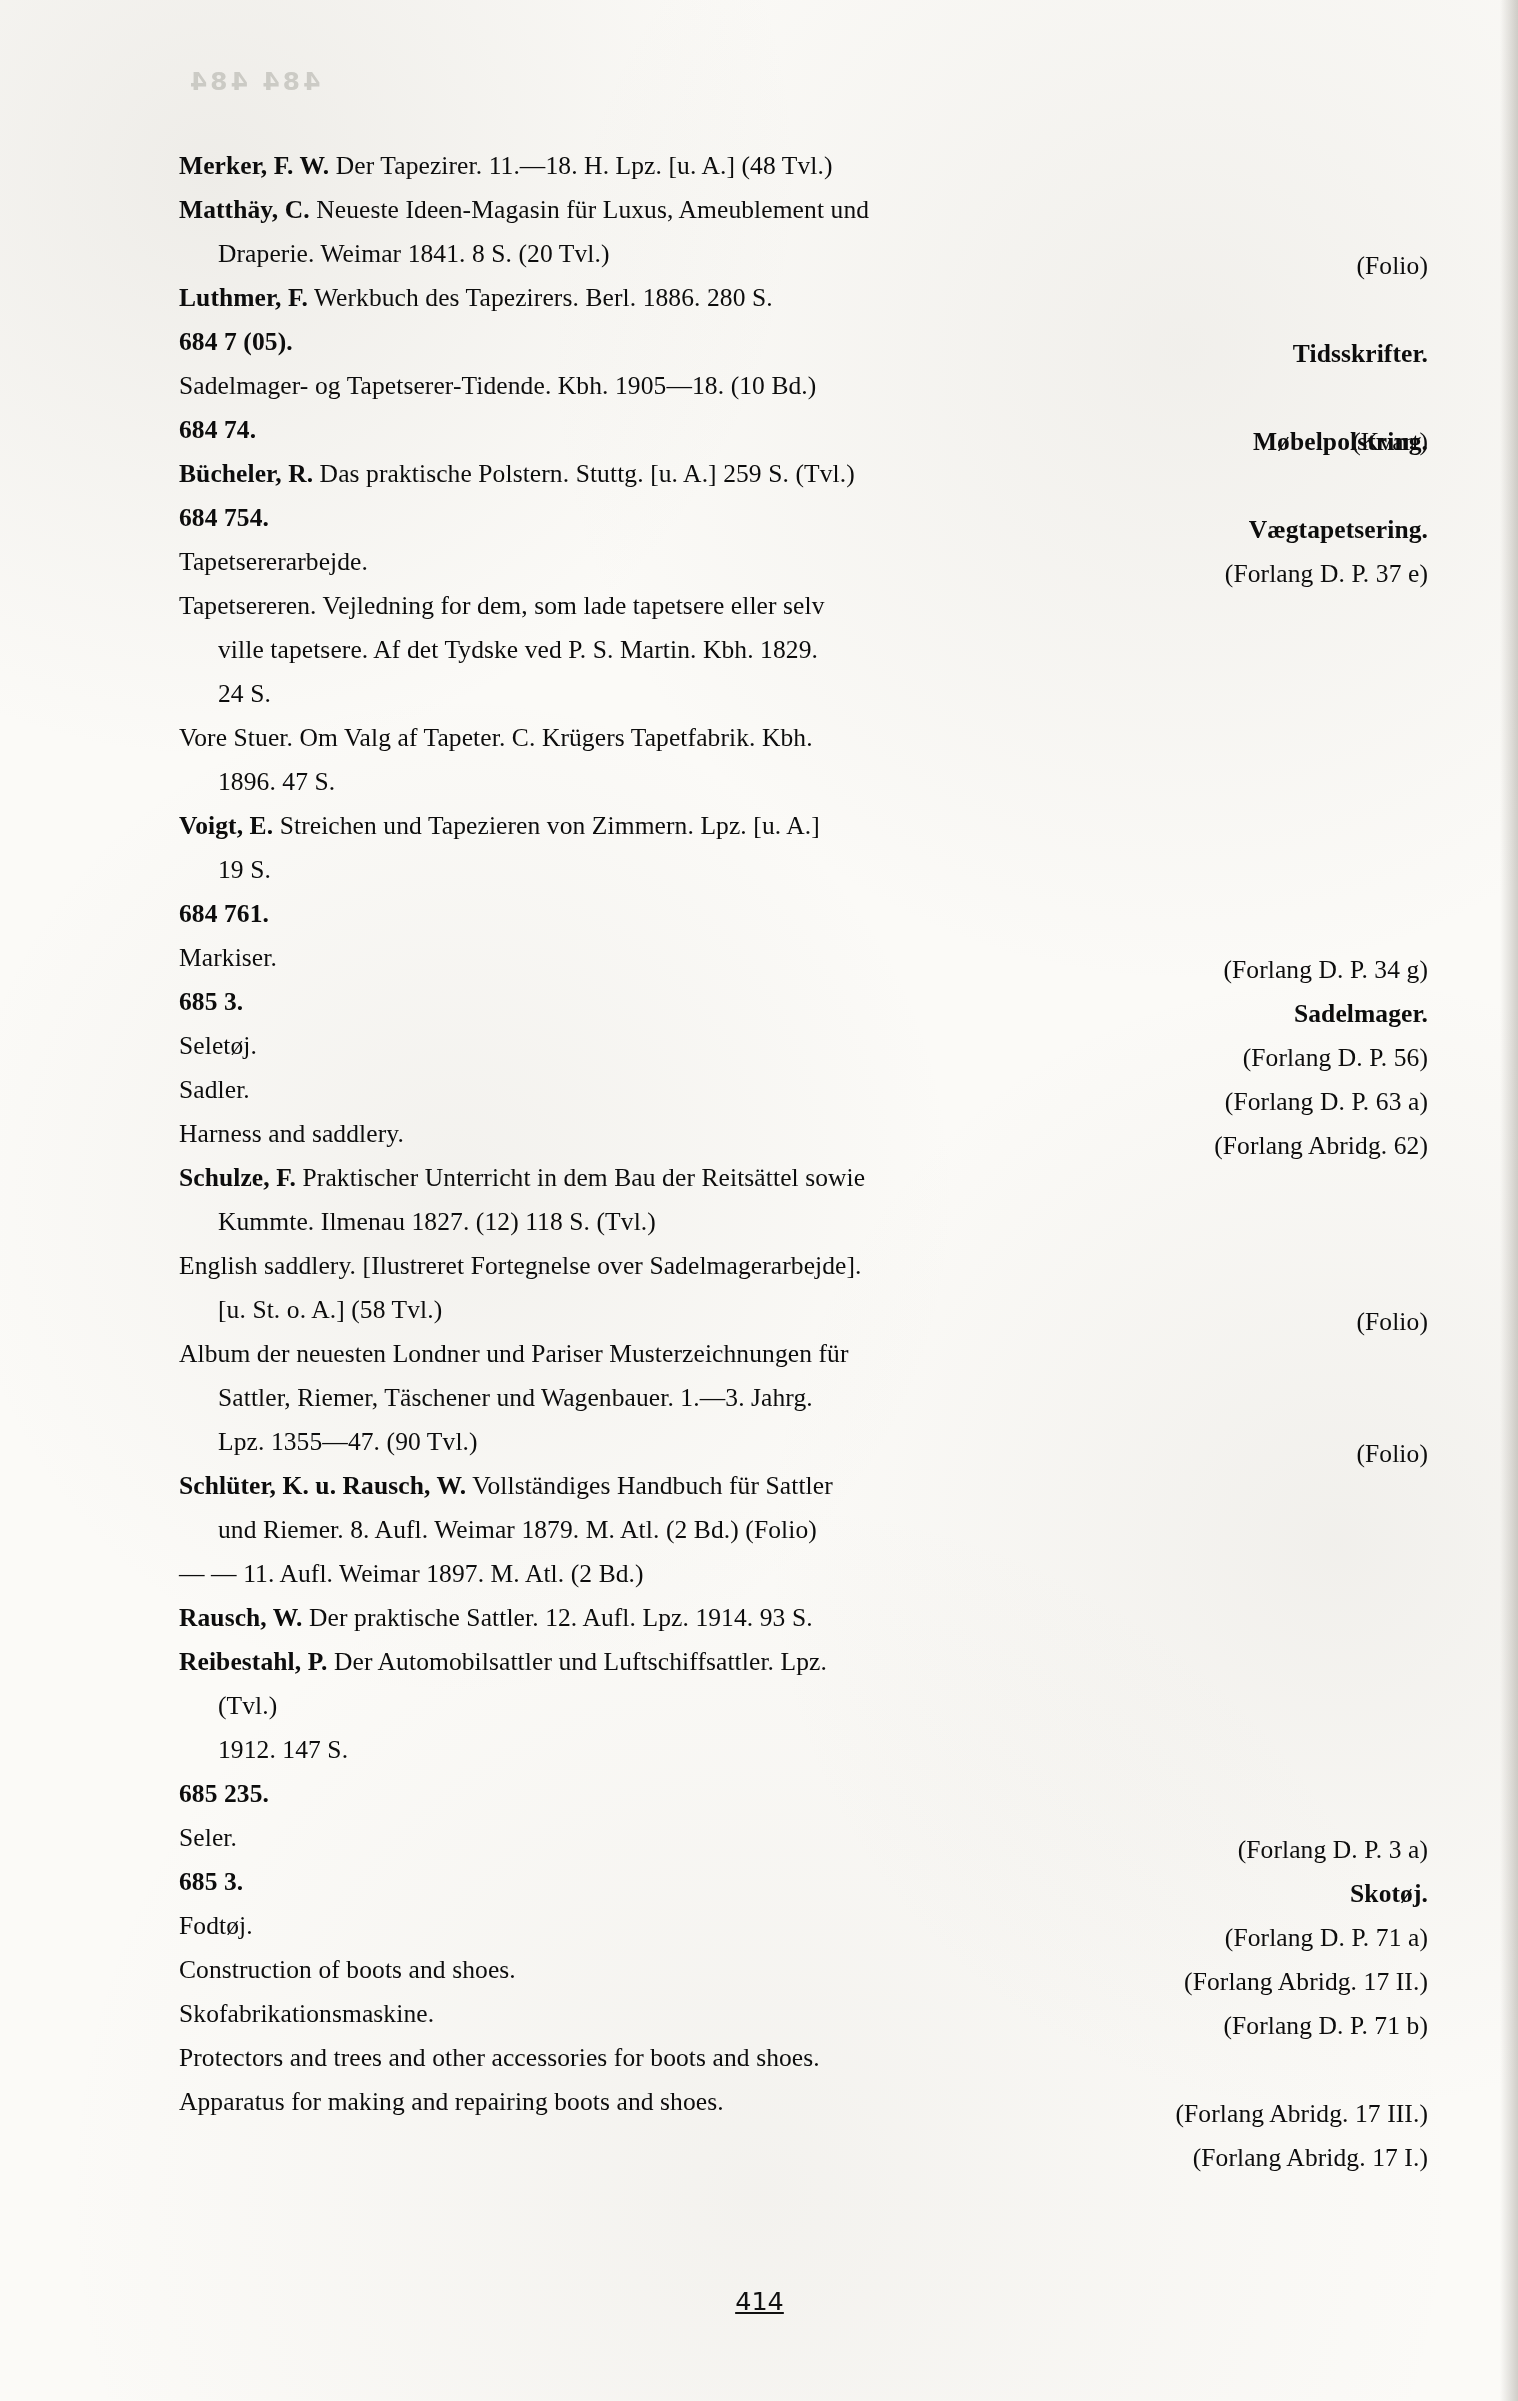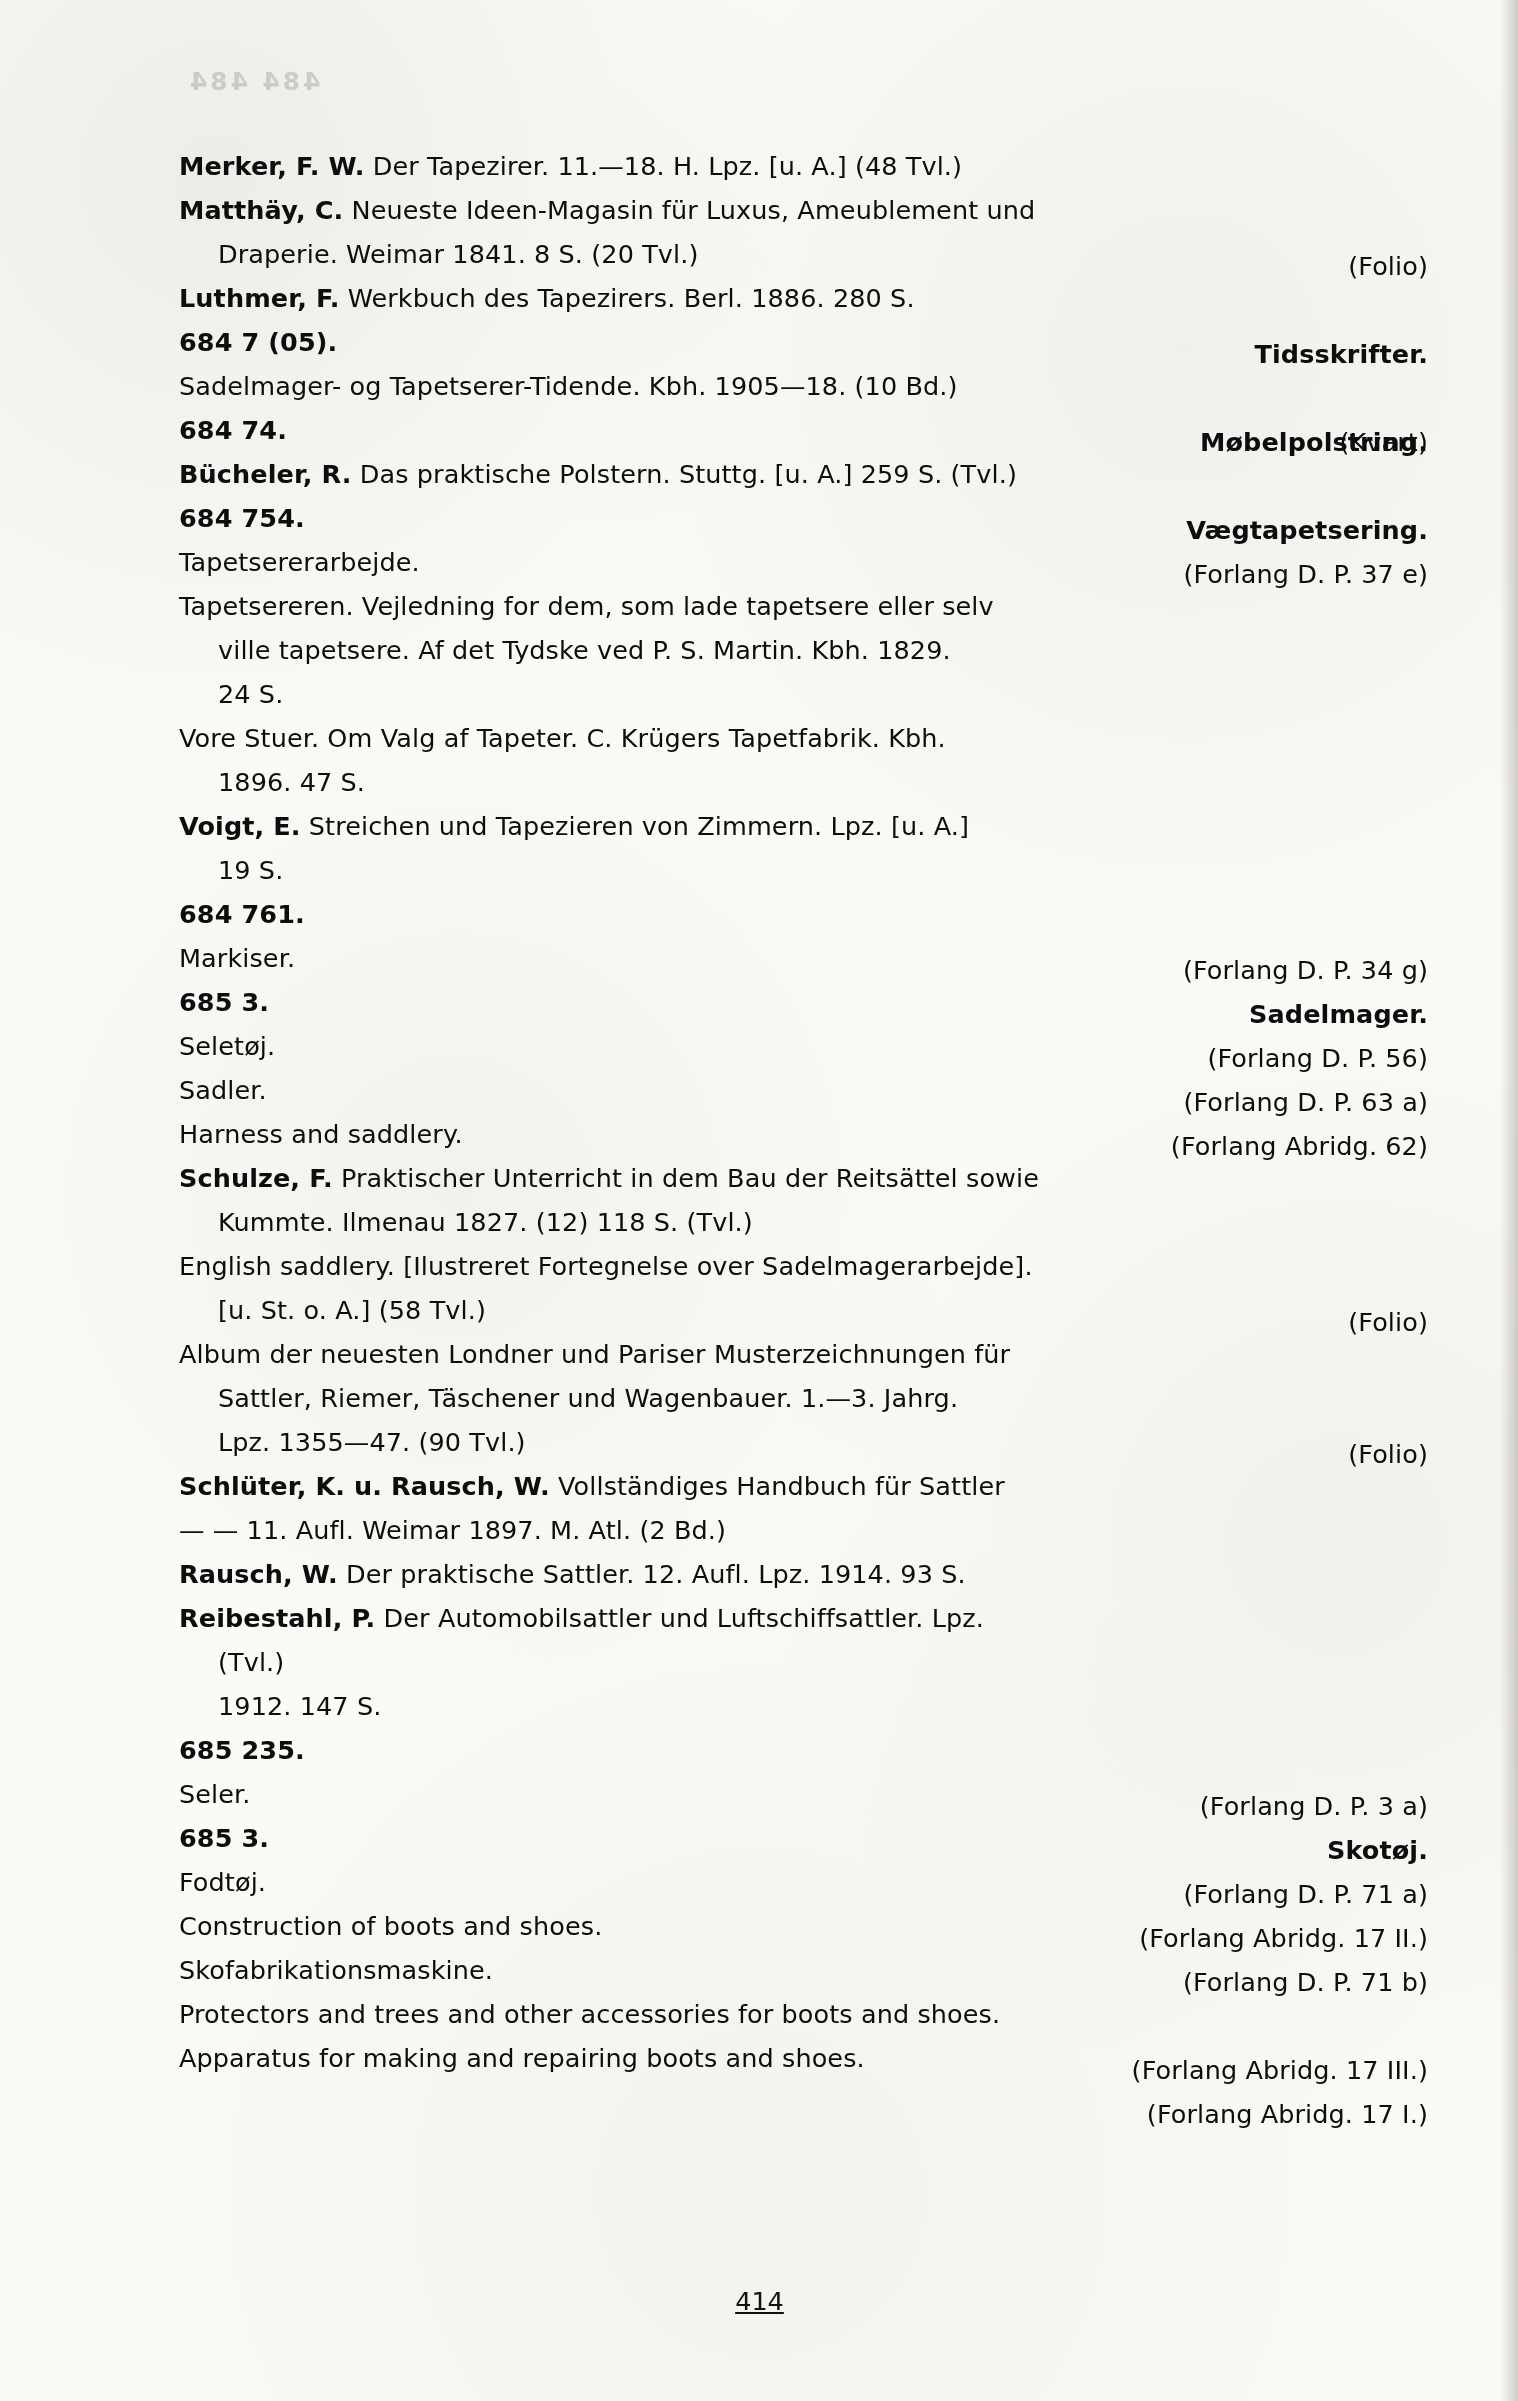--- a/index.html
+++ b/index.html
@@ -54,20 +54,21 @@
     font-size: 25px;
     font-weight: bold;
     transform: scaleX(-1);
   }
 
   .content {
     position: absolute;
     left: 179px;
     top: 144px;
     width: 1249px;
+    font-family: Liberation Serif, serif;
   }
 
   .line {
     position: relative;
     font-size: 25.5px;
     line-height: 44px;
     white-space: nowrap;
     letter-spacing: 0.1px;
   }
   .ind-0 { padding-left: 0px; }
@@ -131,20 +132,21 @@
       <div class="line ind-0"><span>Sadler.</span><span class="right">(Forlang D. P. 63 a)</span></div>
       <div class="line ind-0"><span>Harness and saddlery.</span><span class="right">(Forlang Abridg. 62)</span></div>
       <div class="line ind-0"><span class="b">Schulze, F.</span><span> Praktischer Unterricht in dem Bau der Reitsättel sowie</span></div>
       <div class="line ind-1"><span>Kummte. Ilmenau 1827. (12) 118 S. (Tvl.)</span></div>
       <div class="line ind-0"><span>English saddlery. [Ilustreret Fortegnelse over Sadelmagerarbejde].</span></div>
       <div class="line ind-1"><span>[u. St. o. A.] (58 Tvl.)</span><span class="right">(Folio)</span></div>
       <div class="line ind-0"><span>Album der neuesten Londner und Pariser Musterzeichnungen für</span></div>
       <div class="line ind-1"><span>Sattler, Riemer, Täschener und Wagenbauer. 1.—3. Jahrg.</span></div>
       <div class="line ind-1"><span>Lpz. 1355—47. (90 Tvl.)</span><span class="right">(Folio)</span></div>
       <div class="line ind-0"><span class="b">Schlüter, K. u. Rausch, W.</span><span> Vollständiges Handbuch für Sattler</span></div>
+      <div class="line ind-1"><span>und Riemer. 8. Aufl. Weimar 1879. M. Atl. (2 Bd.)   (Folio)</span></div>
       <div class="line ind-0"><span>— — 11. Aufl. Weimar 1897. M. Atl. (2 Bd.)</span></div>
       <div class="line ind-0"><span class="b">Rausch, W.</span><span> Der praktische Sattler. 12. Aufl. Lpz. 1914. 93 S.</span></div>
       <div class="line ind-0"><span class="b">Reibestahl, P.</span><span> Der Automobilsattler und Luftschiffsattler. Lpz.</span></div>
       <div class="line ind-1"><span>(Tvl.)</span></div>
       <div class="line ind-1"><span>1912. 147 S.</span></div>
       <div class="line ind-0"><span class="b">685 235.</span></div>
       <div class="line ind-0"><span>Seler.</span><span class="right">(Forlang D. P. 3 a)</span></div>
       <div class="line ind-0"><span class="b">685 3.</span><span class="right hdr-right">Skotøj.</span></div>
       <div class="line ind-0"><span>Fodtøj.</span><span class="right">(Forlang D. P. 71 a)</span></div>
       <div class="line ind-0"><span>Construction of boots and shoes.</span><span class="right">(Forlang Abridg. 17 II.)</span></div>

